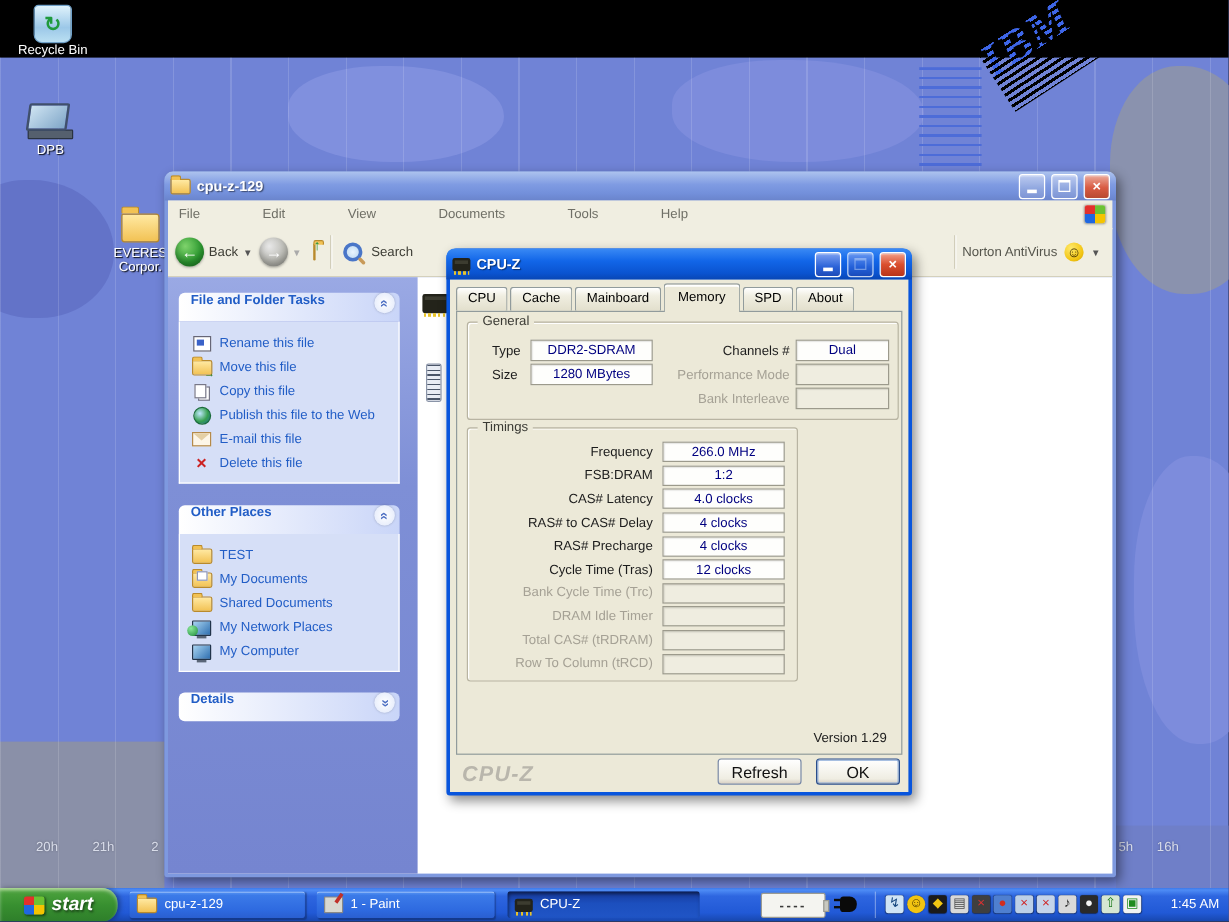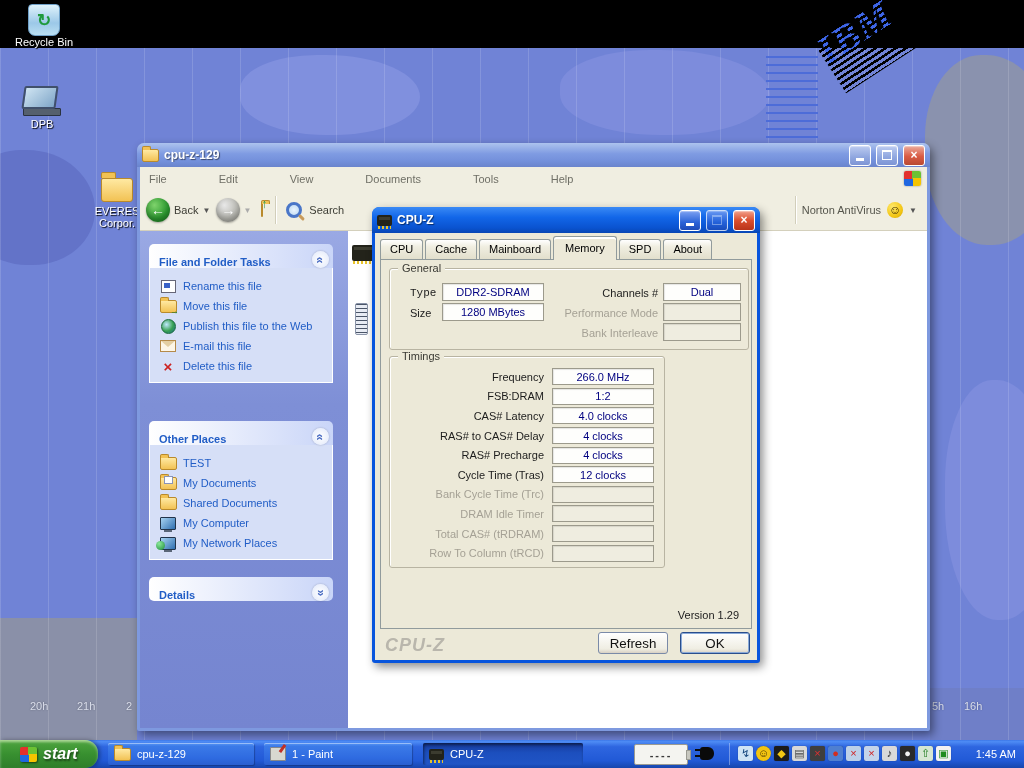--- a/index.html
+++ b/index.html
@@ -70,21 +70,21 @@
   .mag{width:10px;height:10px;border:3px solid #4A76C8;border-radius:50%;background:radial-gradient(#EAF4FF,#BCD8F0);position:relative;flex:none;}
   .mag::after{content:'';position:absolute;width:7px;height:3px;background:#C89A5A;border-radius:2px;
               transform:rotate(45deg);right:-6px;bottom:-4px;}
   .norton-face{width:16px;height:16px;border-radius:50%;background:radial-gradient(circle at 35% 30%,#FFE96A,#F2C411 65%,#C89A08);
                display:flex;align-items:center;justify-content:center;color:#3A2A00;font-size:12px;flex:none;}
   .content{left:3px;top:88px;width:787px;height:497px;background:#fff;}
   .taskpane{position:absolute;left:0;top:0;width:208px;height:497px;
             background:linear-gradient(180deg,#9AA9E4,#7E8FD6 35%,#7585D0);}
   .panel{position:absolute;left:9px;width:184px;}
   .phead{height:24px;border-radius:5px 5px 0 0;background:linear-gradient(90deg,#FFFFFF,#C9D5F8);
-         display:flex;align-items:flex-end;padding:0 4px 0 10px;}
+         display:flex;align-items:flex-start;padding:0 4px 0 10px;}
   .phead .pt{flex:1;color:#215DC6;font-weight:bold;font-size:11px;}
   .chev{width:17px;height:17px;border-radius:50%;background:radial-gradient(#fff,#DFE7FA);color:#4D6FC3;
         display:flex;align-items:center;justify-content:center;flex:none;box-shadow:0 0 2px rgba(0,0,0,.25);}
   .chev span{font-size:12px;font-weight:bold;display:block;}
   .chev .up{transform:rotate(90deg);}
   .chev .dn{transform:rotate(-90deg);}
   .pbody{background:#D6DFF7;padding:8px 20px 6px 10px;border:1px solid #fff;border-top:none;}
   .titem{display:flex;align-items:center;gap:7px;height:20px;color:#215DC6;cursor:pointer;}
   .titem .lb{white-space:nowrap;}
   
@@ -283,20 +283,26 @@
               <span class="lb">Rename this file</span>
             </div>
             <div class="titem">
               <span class="tico i-move">
                   <span class="fold"></span>
                   <span class="arr">→</span>
                 </span>
               <span class="lb">Move this file</span>
             </div>
             <div class="titem">
+              <span class="tico i-copy">
+                  <i></i>
+                </span>
+              <span class="lb">Copy this file</span>
+            </div>
+            <div class="titem">
               <span class="tico i-web">
                   <i></i>
                 </span>
               <span class="lb">Publish this file to the Web</span>
             </div>
             <div class="titem">
               <span class="tico i-mail">
                   <i></i>
                 </span>
               <span class="lb">E-mail this file</span>
@@ -331,29 +337,29 @@
               <span class="lb">My Documents</span>
             </div>
             <div class="titem">
               <span class="tico">
                   <span class="fold"></span>
                 </span>
               <span class="lb">Shared Documents</span>
             </div>
             <div class="titem">
               <span class="tico">
+                  <span class="mon net"></span>
+                </span>
+              <span class="lb">My Network Places</span>
+            </div>
+            <div class="titem">
+              <span class="tico">
                   <span class="mon"></span>
                 </span>
               <span class="lb">My Computer</span>
-            </div>
-            <div class="titem">
-              <span class="tico">
-                  <span class="mon net"></span>
-                </span>
-              <span class="lb">My Network Places</span>
             </div>
           </div>
         </div>
 
         <div class="panel" style="top:346px;">
           <div class="phead" style="border-radius:5px;">
             <span class="pt">Details</span>
             <span class="chev">
                 <span class="dn">«</span>
               </span>
@@ -384,21 +390,21 @@
         <span class="tab">Cache</span>
         <span class="tab">Mainboard</span>
         <span class="tab active">Memory</span>
         <span class="tab">SPD</span>
         <span class="tab">About</span>
       </div>
       <div class="page">
 
         <div class="grp" style="left:8px;top:8px;width:358px;height:80px;">
           <span class="legend">General</span>
-          <span class="flbl" style="left:20px;top:18px;font-family:Liberation Mono, monospace;">Type</span>
+          <span class="flbl" style="left:20px;top:18px;">Type</span>
           <div class="fld" style="left:52px;top:14px;width:100px;">DDR2-SDRAM</div>
           <span class="flbl" style="left:20px;top:38px;">Size</span>
           <div class="fld" style="left:52px;top:34px;width:100px;">1280 MBytes</div>
           <span class="flbl r" style="left:180px;top:18px;width:88px;">Channels #</span>
           <div class="fld" style="left:273px;top:14px;width:76px;">Dual</div>
           <span class="flbl r dis" style="left:160px;top:38px;width:108px;">Performance Mode</span>
           <div class="fld dis" style="left:273px;top:34px;width:76px;"></div>
           <span class="flbl r dis" style="left:160px;top:58px;width:108px;">Bank Interleave</span>
           <div class="fld dis" style="left:273px;top:54px;width:76px;"></div>
         </div>

